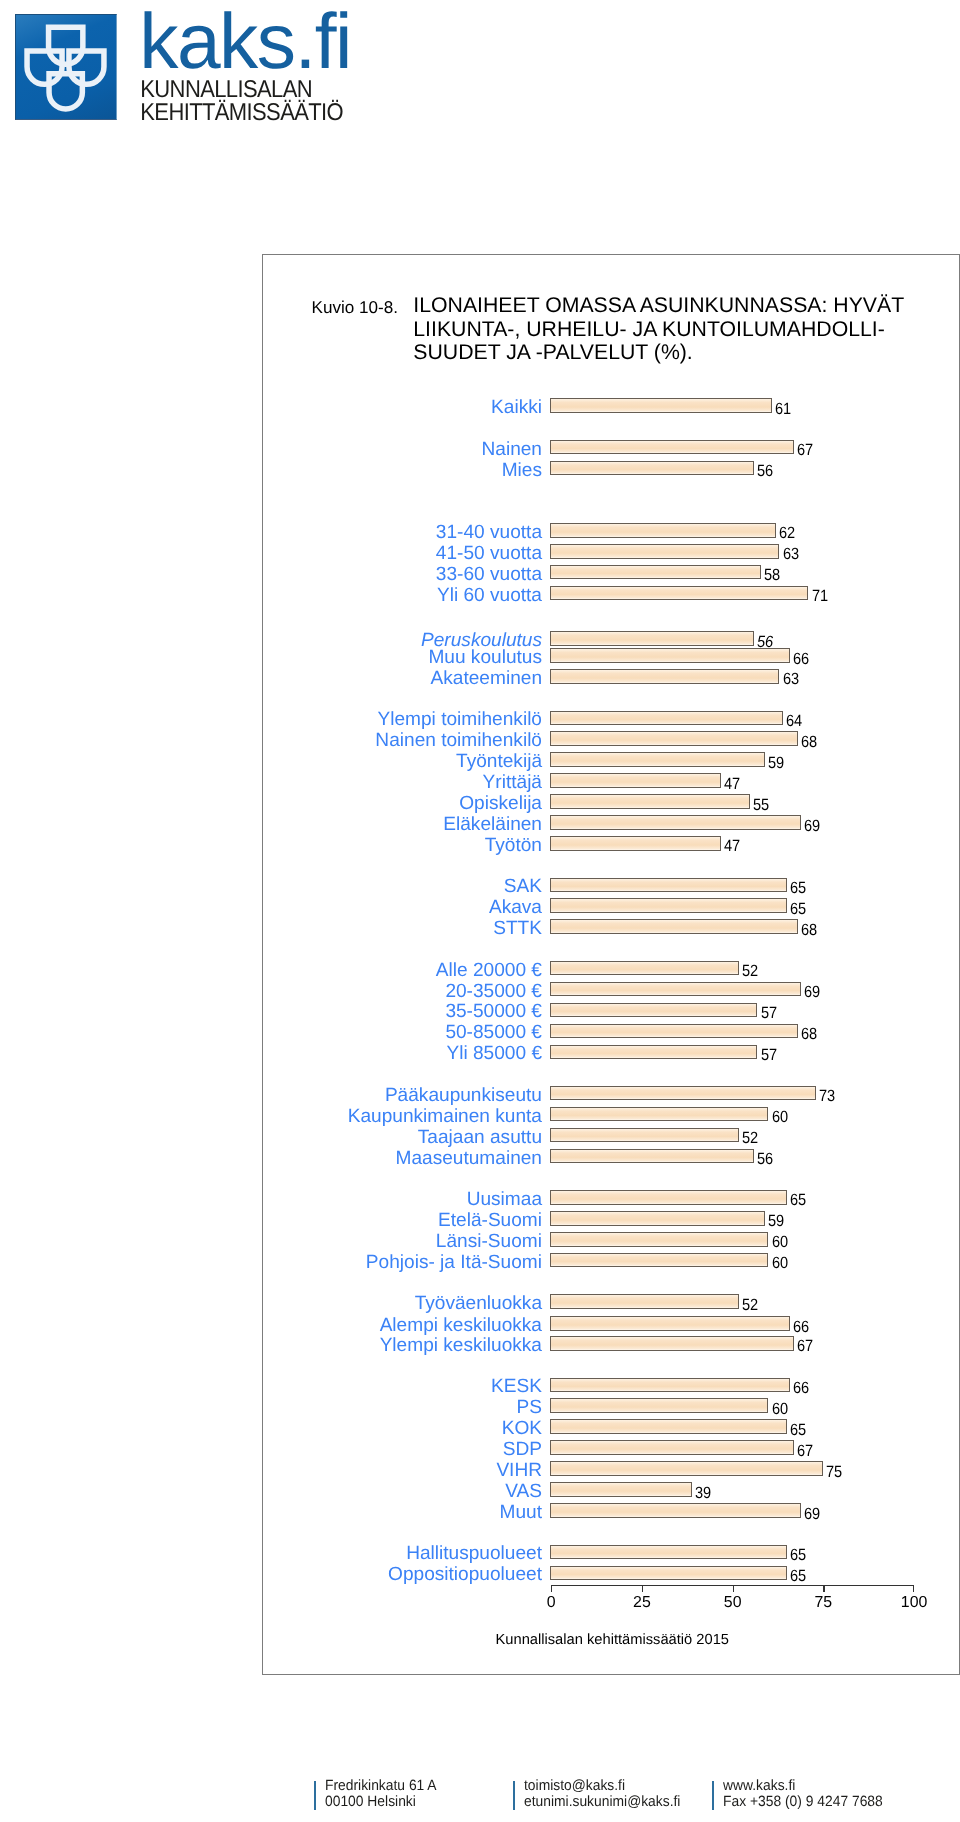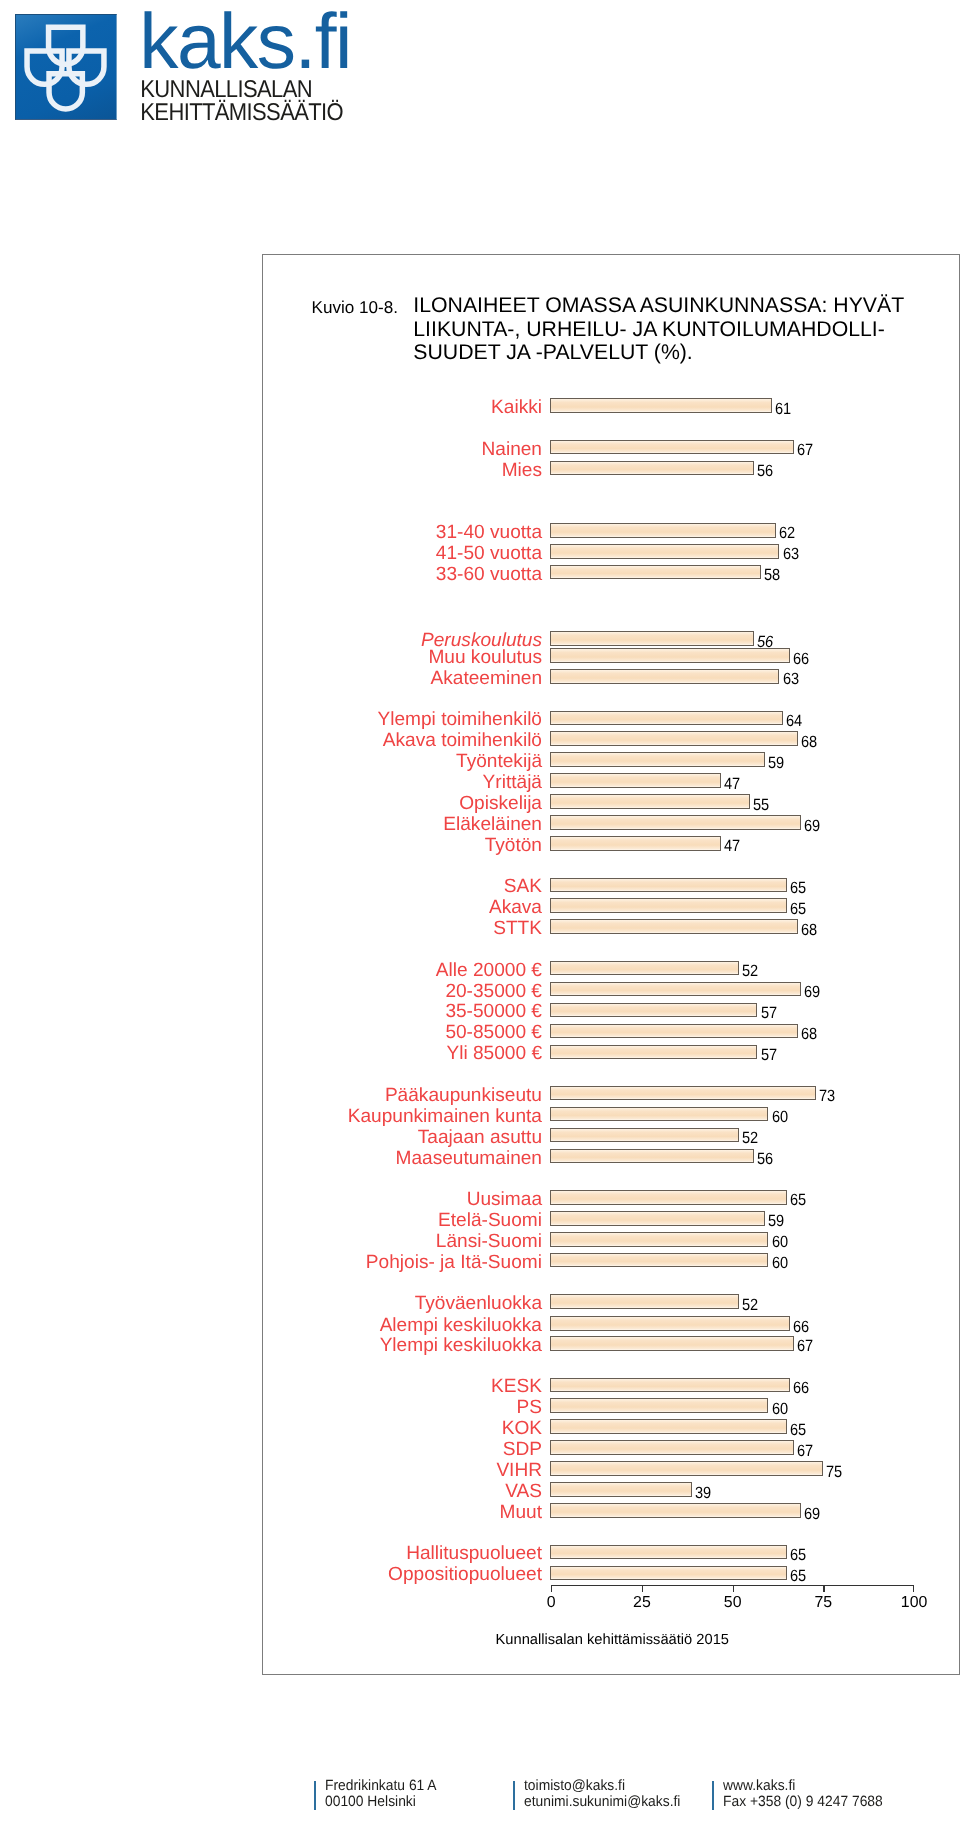--- a/index.html
+++ b/index.html
@@ -33,21 +33,21 @@
       transform:translateZ(0);}
   #fig-title{position:absolute;left:150.3px;top:39.4px;width:570px;font-size:21.25px;line-height:23.15px;color:#000;
       transform:translateZ(0);}
   #fig-title div{white-space:nowrap;}
 
   
   #plot{position:absolute;left:0;top:0;width:695px;height:1417px;}
   .grp{position:absolute;left:0;width:695px;}
   .row{position:absolute;left:0;width:695px;height:20.95px;}
   .row-label{position:absolute;left:0;width:279px;text-align:right;top:2.1px;
-      font-size:19.1px;line-height:21px;color:#ef4444;white-space:nowrap;transform:translateZ(0);}
+      font-size:19.1px;line-height:21px;color:#3b82f6;white-space:nowrap;transform:translateZ(0);}
   .bar{position:absolute;left:287px;top:3.3px;height:14.5px;box-sizing:border-box;
       border:1.15px solid #665d53;
       background:linear-gradient(to bottom,#fdf2e3 0%,#fae2c6 26%,#f8dcba 62%,#fbe9d3 88%,#fdf6ec 100%);}
   .bar-value{position:absolute;top:5.6px;font-size:16.2px;line-height:17px;color:#000;white-space:nowrap;
       transform:scaleX(0.9) translateZ(0);transform-origin:left center;}
 
   
   #axis-line{position:absolute;left:288.2px;top:1329.6px;width:362.9px;height:1.4px;background:#333;}
   .tick{position:absolute;top:1329.6px;width:1.3px;height:7.5px;background:#333;}
   .tick-label{position:absolute;top:1339.2px;font-size:15.9px;line-height:18px;color:#000;
@@ -122,20 +122,25 @@
         <div class="row" style="top: 41.9px;">
           <div class="row-label">41-50 vuotta</div>
           <div class="bar" style="width: 229.32px; border-color: rgb(102, 93, 83);"></div>
           <div class="bar-value" style="left: 519.52px;">63</div>
         </div>
         <div class="row" style="top: 62.85px;">
           <div class="row-label">33-60 vuotta</div>
           <div class="bar" style="width: 211.12px; border-color: rgb(102, 93, 83);"></div>
           <div class="bar-value" style="left: 501.32px;">58</div>
         </div>
+        <div class="row" style="top: 83.8px;">
+          <div class="row-label">Yli 60 vuotta</div>
+          <div class="bar" style="width: 258.44px; border-color: rgb(102, 93, 83);"></div>
+          <div class="bar-value" style="left: 548.64px;">71</div>
+        </div>
       </div>
       <div class="grp" style="top: 368.97px; height: 62.85px;">
         <div class="row" style="top: 4px; font-style: italic;">
           <div class="row-label">Peruskoulutus</div>
           <div class="bar" style="width: 203.84px; border-color: rgb(102, 93, 83);"></div>
           <div class="bar-value" style="left: 494.04px;">56</div>
         </div>
         <div class="row" style="top: 20.95px;">
           <div class="row-label">Muu koulutus</div>
           <div class="bar" style="width: 240.24px; border-color: rgb(102, 93, 83);"></div>
@@ -147,21 +152,21 @@
           <div class="bar-value" style="left: 519.52px;">63</div>
         </div>
       </div>
       <div class="grp" style="top: 452.21px; height: 146.65px;">
         <div class="row" style="top: 0px;">
           <div class="row-label">Ylempi toimihenkilö</div>
           <div class="bar" style="width: 232.96px; border-color: rgb(102, 93, 83);"></div>
           <div class="bar-value" style="left: 523.16px;">64</div>
         </div>
         <div class="row" style="top: 20.95px;">
-          <div class="row-label">Akava toimihenkilö</div>
+          <div class="row-label">Nainen toimihenkilö</div>
           <div class="bar" style="width: 247.52px; border-color: rgb(102, 93, 83);"></div>
           <div class="bar-value" style="left: 537.72px;">68</div>
         </div>
         <div class="row" style="top: 41.9px;">
           <div class="row-label">Työntekijä</div>
           <div class="bar" style="width: 214.76px; border-color: rgb(102, 93, 83);"></div>
           <div class="bar-value" style="left: 504.96px;">59</div>
         </div>
         <div class="row" style="top: 62.85px;">
           <div class="row-label">Yrittäjä</div>

